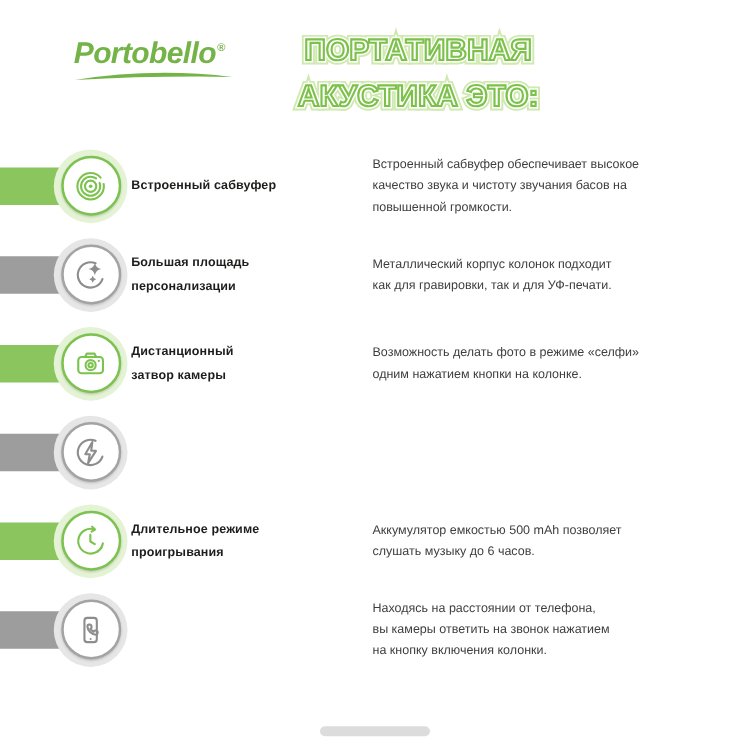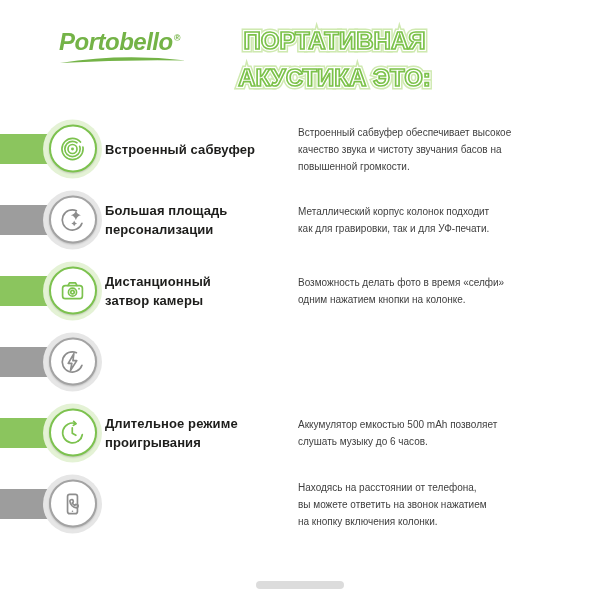--- a/index.html
+++ b/index.html
@@ -39,21 +39,21 @@
   .feature.gray .badge{background:var(--gray-halo);}
   .badge-inner{width:48px;height:48px;border-radius:50%;background:#fff;border:2px solid;
     display:flex;align-items:center;justify-content:center;box-shadow:0 1px 2px rgba(0,0,0,.18);}
   .feature.green .badge-inner{border-color:var(--green-border);color:var(--green-border);}
   .feature.gray .badge-inner{border-color:var(--gray-border);color:var(--gray-icon);}
   .icon{width:27px;height:27px;display:block;}
   .icon .st{fill:none;stroke:currentColor;stroke-width:1.5;stroke-linecap:round;stroke-linejoin:round;}
   .icon .fl{fill:currentColor;stroke:none;}
 
   .f-title{position:absolute;left:105px;top:50%;transform:translateY(-50%);margin:0;width:190px;
-    font-size:13px;font-weight:bold;color:var(--text-dark);line-height:19px;white-space:pre-line;letter-spacing:0.1px;}
+    font-size:10px;font-weight:bold;color:var(--text-dark);line-height:19px;white-space:pre-line;letter-spacing:0.1px;}
   .f-desc{position:absolute;left:298px;top:50%;transform:translateY(-50%);margin:0;width:295px;
     font-size:10px;font-weight:normal;color:var(--text-body);line-height:17px;white-space:pre-line;}
 
   .bottom-indicator{position:absolute;left:50%;transform:translateX(-50%);bottom:11px;
     width:88px;height:8px;border-radius:4px;background:var(--indicator);}
 </style>
 </head>
 <body>
 
 <div class="canvas">
@@ -123,21 +123,21 @@
             <rect class="st" x="3.2" y="7.2" width="17.6" height="11.6" rx="2.4"></rect>
             <path class="st" d="M8 7.2 L9.3 4.8 h5.4 L16 7.2"></path>
             <circle class="st" cx="12" cy="13" r="3.6"></circle>
             <circle class="st" cx="12" cy="13" r="1.5"></circle>
             <circle class="fl" cx="17.8" cy="10" r="0.8"></circle>
           </svg>
         </div>
       </div>
       <h3 class="f-title">Дистанционный
 затвор камеры</h3>
-      <p class="f-desc">Возможность делать фото в время «селфи»
+      <p class="f-desc">Возможность делать фото в режиме «селфи»
 одним нажатием кнопки на колонке.</p>
     </section>
 
     <section class="feature gray">
       <div class="bar"></div>
       <div class="badge">
         <div class="badge-inner">
           <svg class="icon" viewBox="0 0 24 24" xmlns="http://www.w3.org/2000/svg">
             <path class="st" d="M15.5 3.7 A9 9 0 1 0 20.4 14.9"></path>
             <path class="st" d="M13.2 4.6 L8.2 13.2 h3.2 L10.2 19.6 L15.8 10.8 h-3.4 Z"></path>
@@ -170,20 +170,20 @@
       <div class="badge">
         <div class="badge-inner">
           <svg class="icon" viewBox="0 0 24 24" xmlns="http://www.w3.org/2000/svg">
             <rect class="st" x="7.6" y="3.4" width="8.8" height="17.2" rx="2"></rect>
             <circle class="fl" cx="12" cy="18.4" r="0.7"></circle>
             <path class="st" d="M9.7 9.4 c0-.7.4-1.1 1-1.2 l.9-.1 c.4 0 .7.2.8.6 l.3 1.1 c.1.4-.1.7-.4.9 l-.5.3 c.5 1 1.3 1.8 2.3 2.3 l.3-.5 c.2-.3.5-.5.9-.4 l1.1.3 c.4.1.6.4.6.8 l-.1.9 c-.1.6-.6 1-1.2 1 -3.2-.3-5.8-2.8-6-6 Z"></path>
           </svg>
         </div>
       </div>
       <p class="f-desc">Находясь на расстоянии от телефона,
-вы можете ответить на звонок нажатием
+вы камеры ответить на звонок нажатием
 на кнопку включения колонки.</p>
     </section>
 
   </main>
 
   <div class="bottom-indicator"></div>
 </div>
 
 </body></html>

